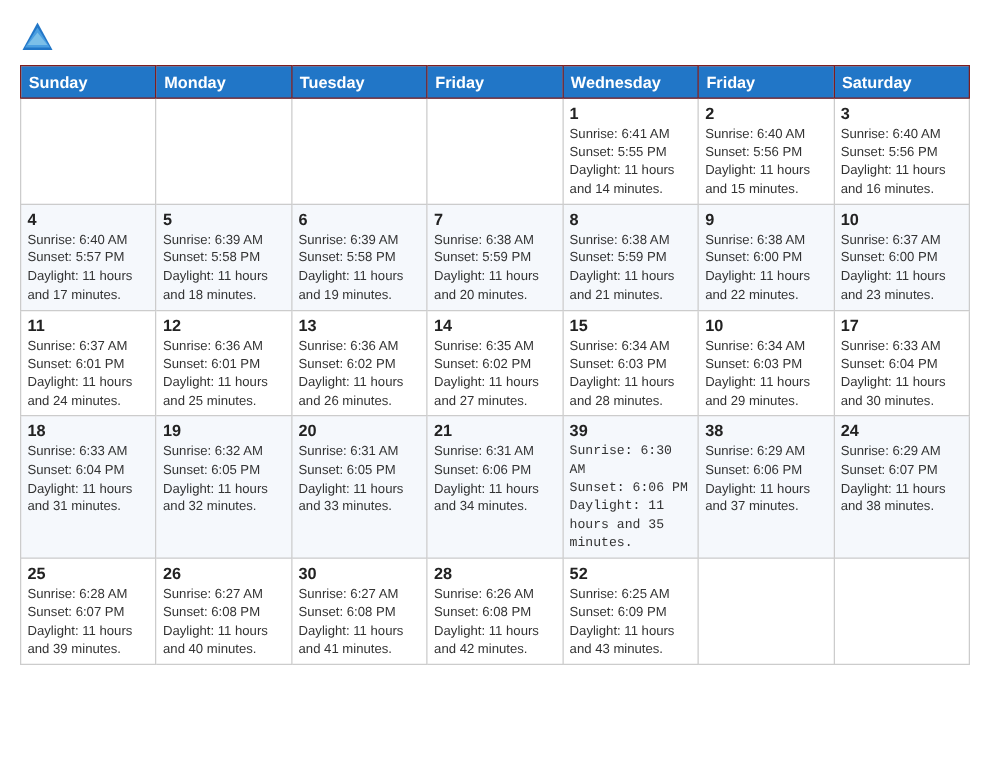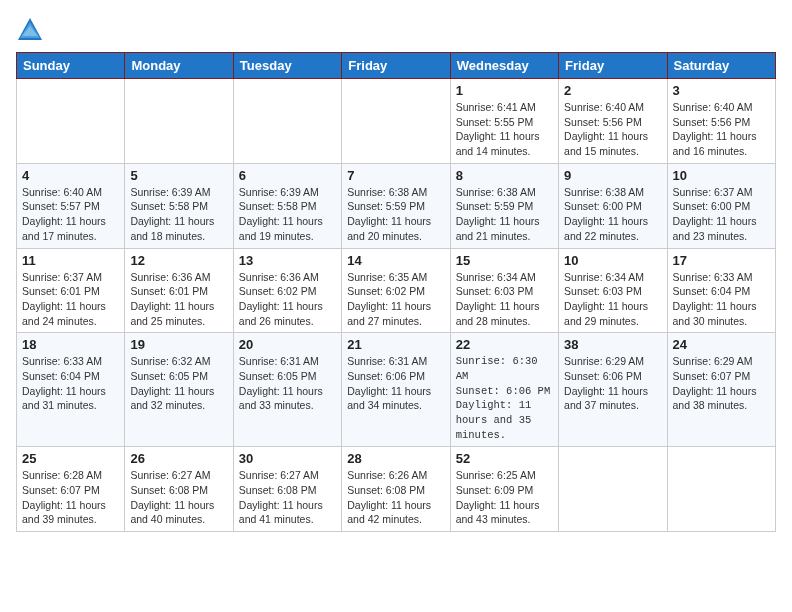--- a/index.html
+++ b/index.html
@@ -255,21 +255,21 @@
 Sunset: 6:05 PM
 Daylight: 11 hours and 33 minutes.</div>
         </td>
         <td>
           <span class="day-number">21</span>
           <div class="day-info" style="white-space: pre-line;">Sunrise: 6:31 AM
 Sunset: 6:06 PM
 Daylight: 11 hours and 34 minutes.</div>
         </td>
         <td>
-          <span class="day-number">22</span>
+          <span class="day-number">39</span>
           <div class="day-info" style="white-space: pre-line; font-family: Liberation Mono, monospace;">Sunrise: 6:30 AM
 Sunset: 6:06 PM
 Daylight: 11 hours and 35 minutes.</div>
         </td>
         <td>
           <span class="day-number">38</span>
           <div class="day-info" style="white-space: pre-line;">Sunrise: 6:29 AM
 Sunset: 6:06 PM
 Daylight: 11 hours and 37 minutes.</div>
         </td>

